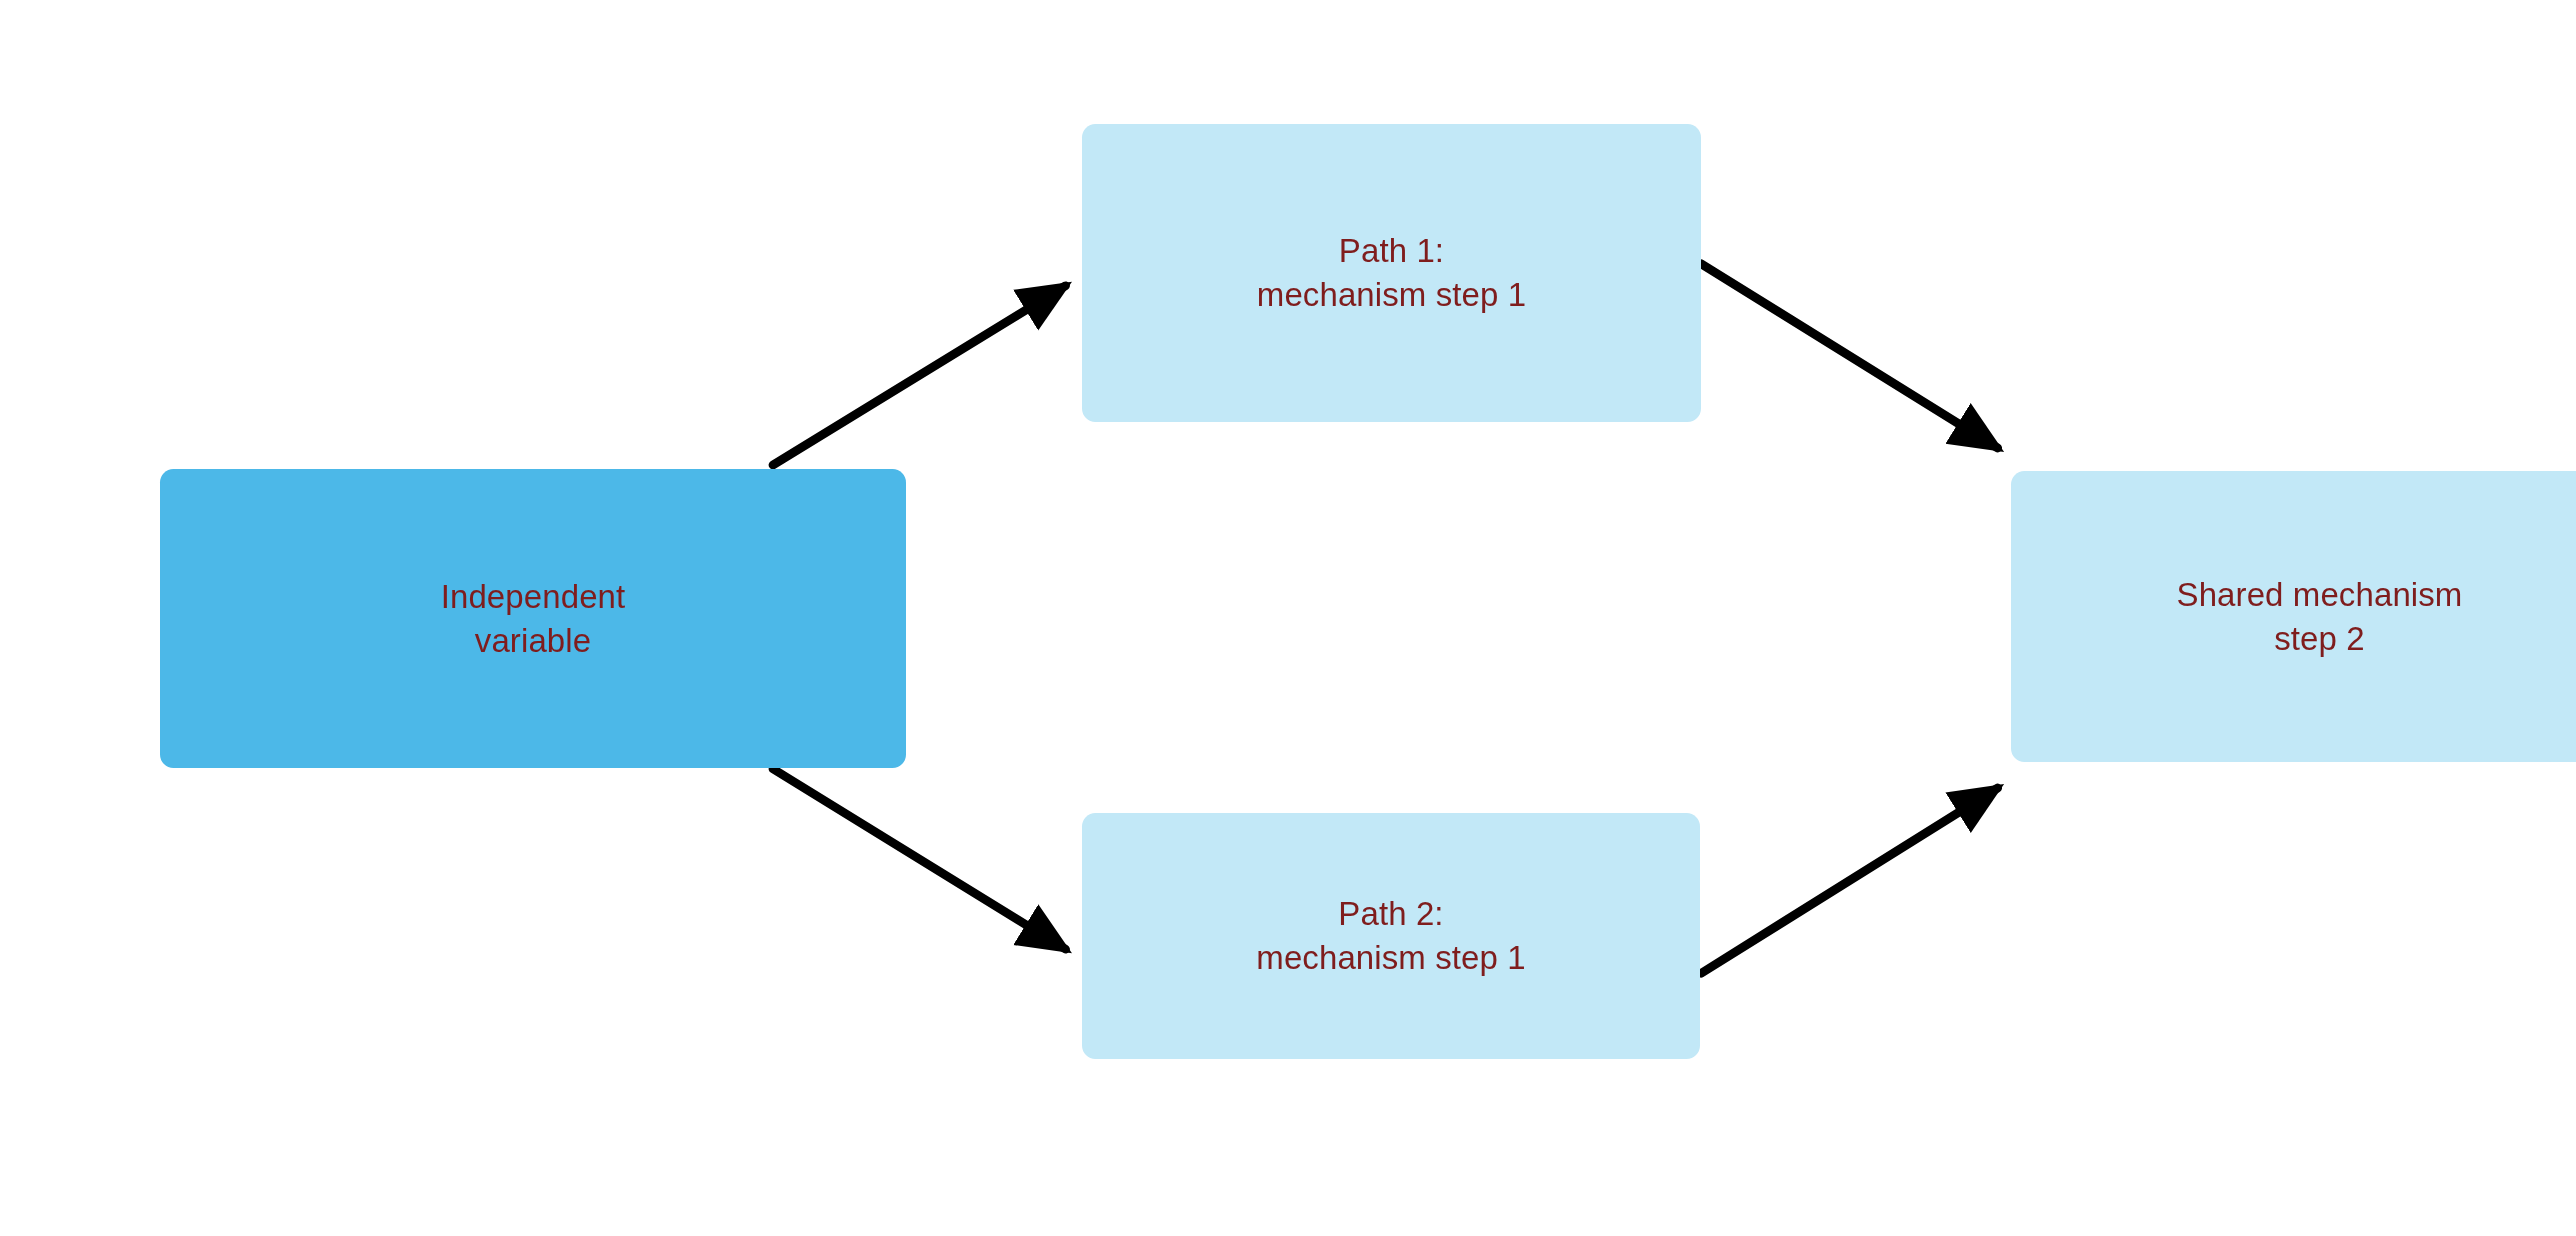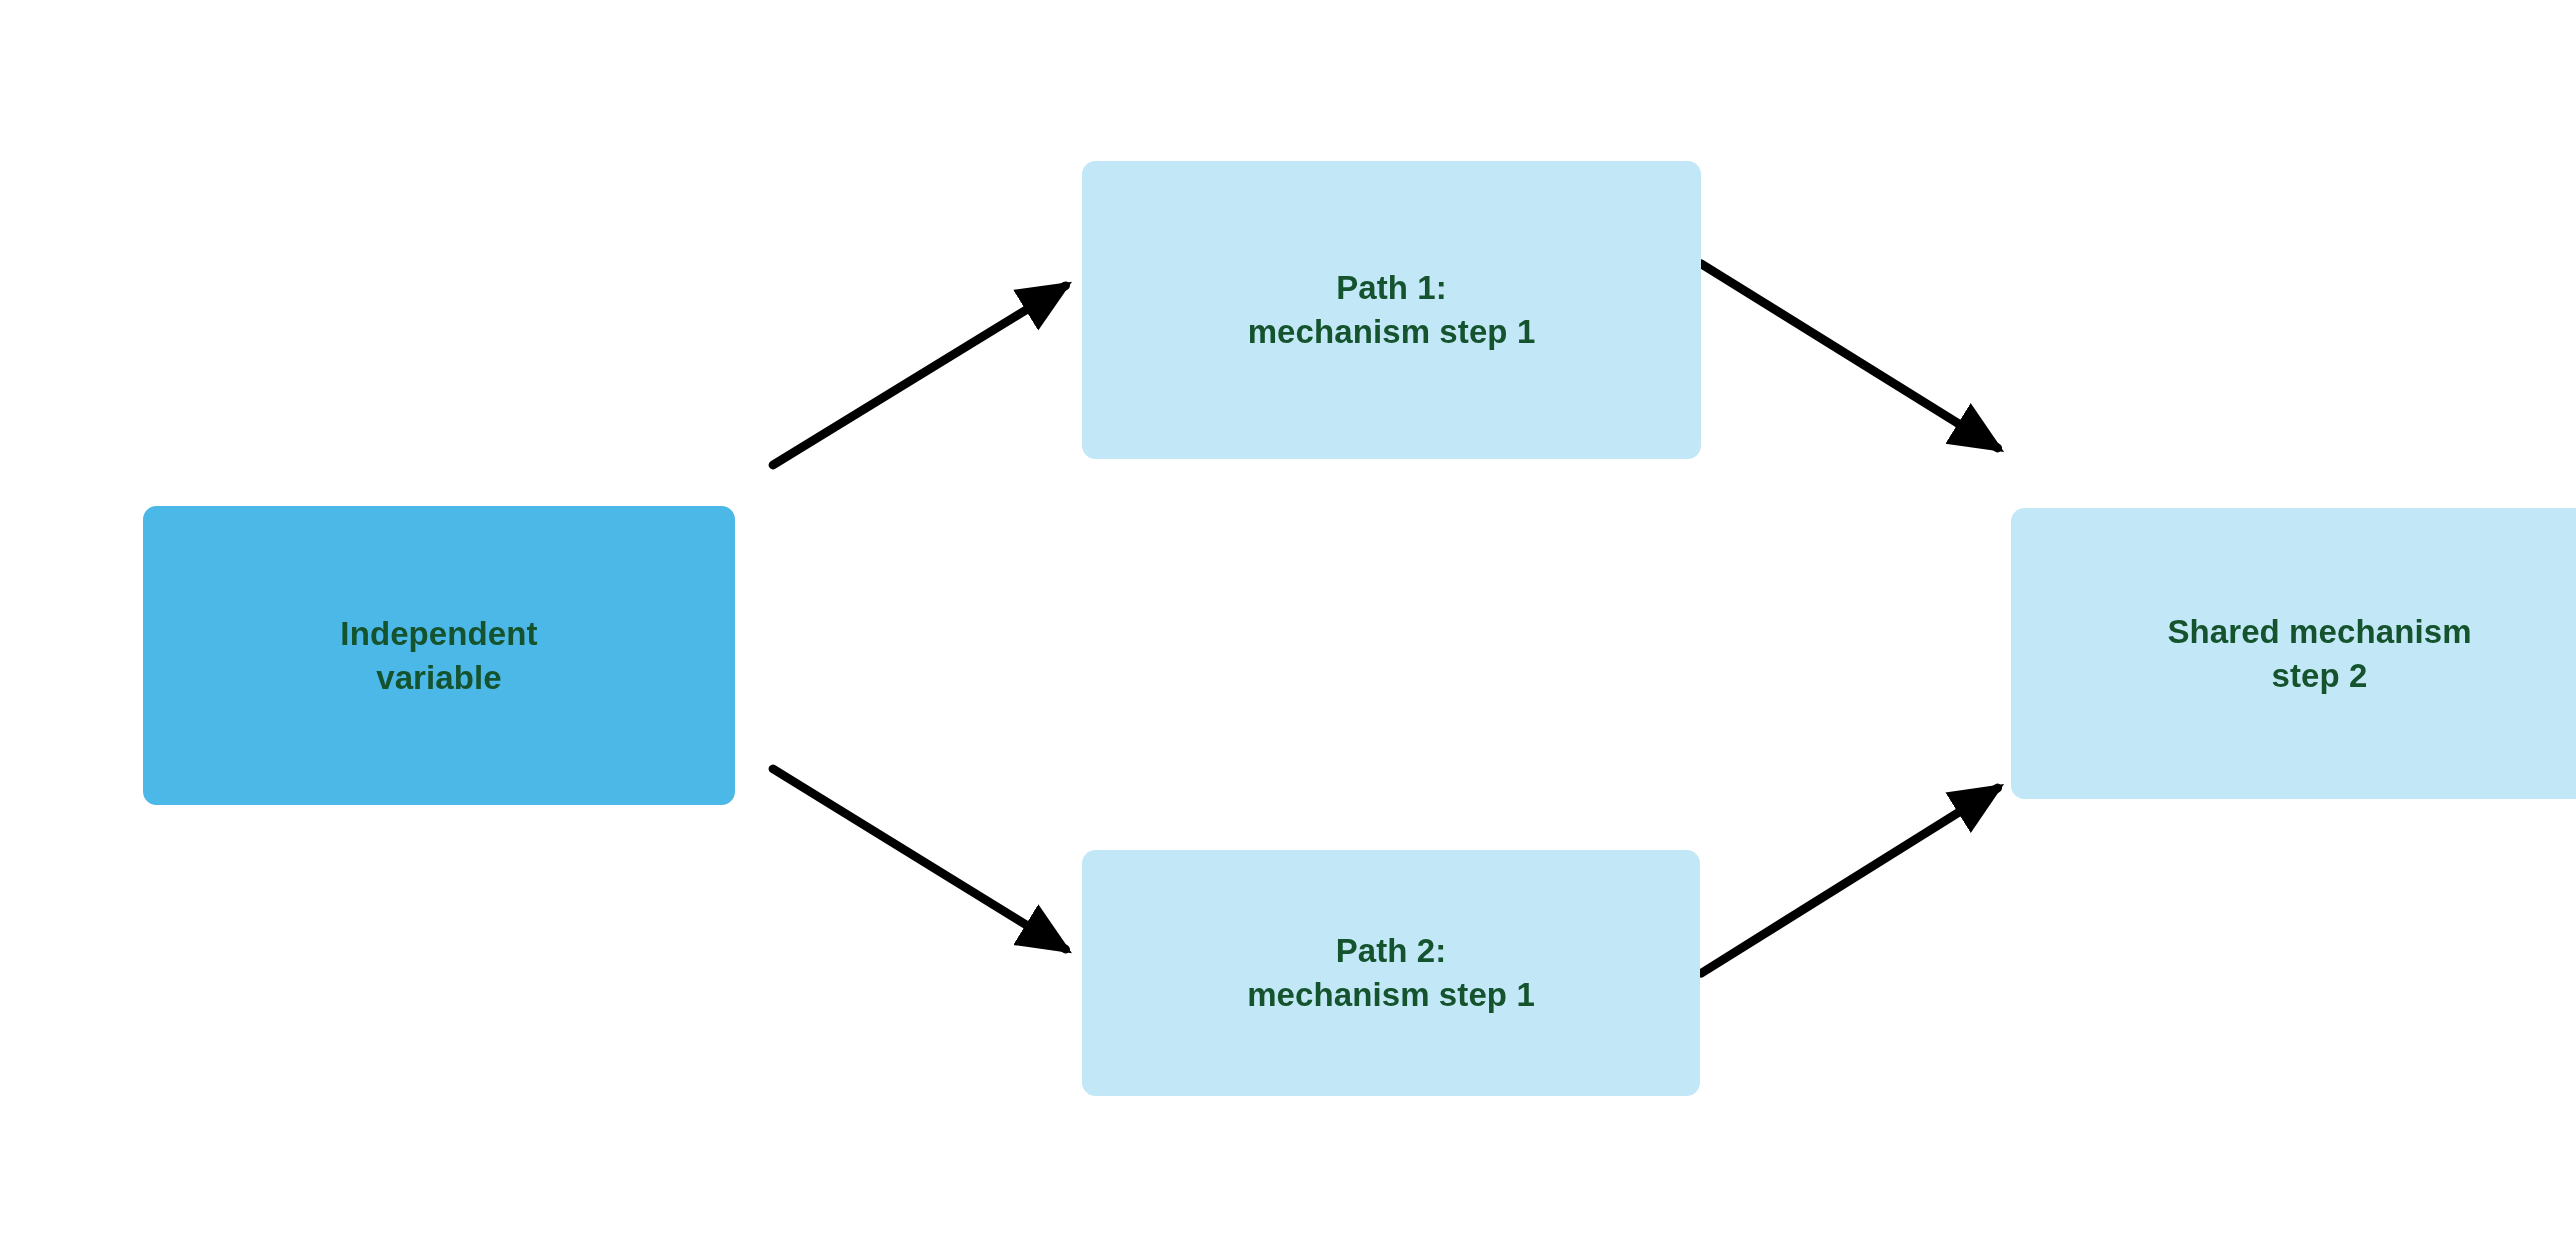--- a/index.html
+++ b/index.html
@@ -29,31 +29,30 @@
     pointer-events: none;
   }
   .node {
     position: absolute;
     box-sizing: border-box;
     display: flex;
     align-items: center;
     justify-content: center;
     text-align: center;
     border-radius: 13.4px;
-    color: #14532d;
+    color: #7f1d1d;
     font-size: 33px;
     line-height: 1.33;
-    font-weight: 700;
+    font-weight: 400;
     letter-spacing: 0.1px;
     white-space: pre-line;
     padding: 5.2px 12.4px;
-    margin-top: 37px;
   }
   .node-independent {
-    left: 143px;  top: 469px;  width: 592px; height: 299px;
+    left: 160px;  top: 469px;  width: 746px; height: 299px;
     background: #4cb8e8;
   }
   .node-path1 {
     left: 1082px; top: 124px;  width: 619px; height: 298px;
     background: #c2e8f7;
   }
   .node-path2 {
     left: 1082px; top: 813px; width: 618px; height: 246px;
     background: #c2e8f7;
   }

